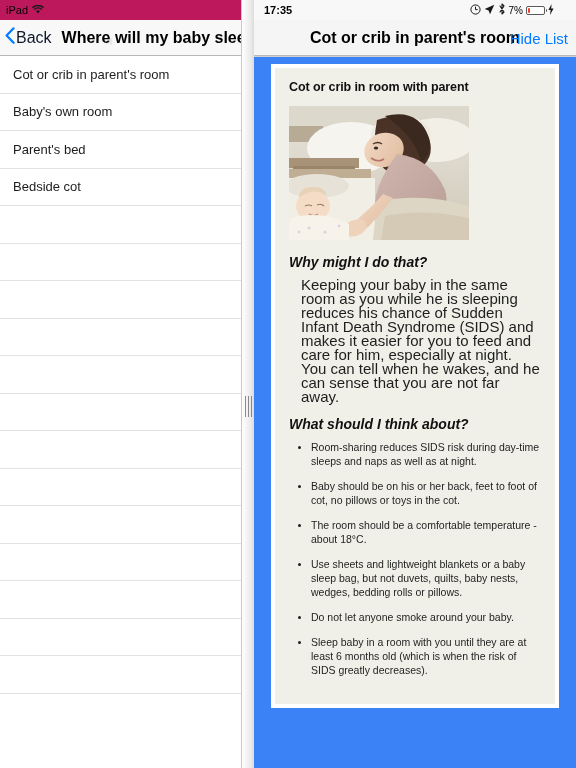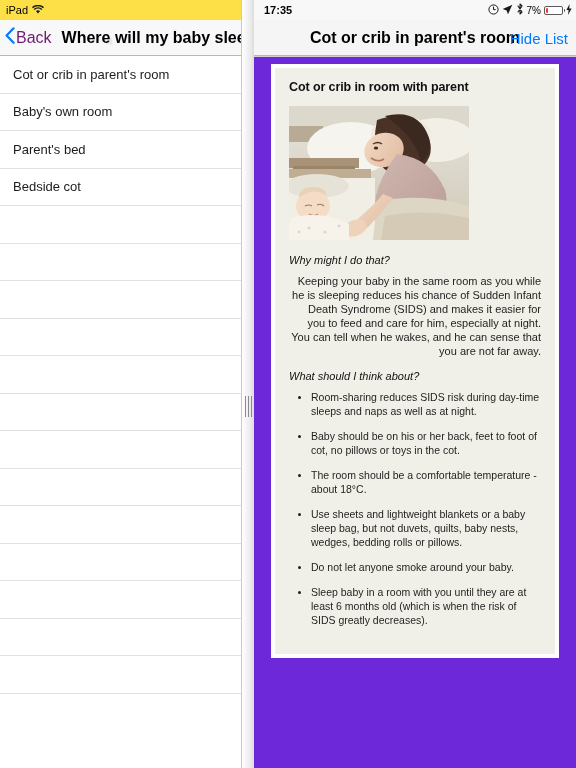--- a/index.html
+++ b/index.html
@@ -16,37 +16,37 @@
     position: relative;
     width: 241px; height: 768px;
     background: #ffffff;
     overflow: hidden;
   }
   .statusbar {
     height: 20px;
     display: flex; align-items: center;
     padding: 0 6px;
     font-size: 11px; color: #000;
-    background: #fde047;
+    background: #be185d;
   }
   .statusbar .sb-left { display: flex; align-items: center; gap: 4px; }
   .wifi-icon { display: inline-block; width: 12px; height: 10px; position: relative; }
   .wifi-icon svg { display: block; }
 
   .navbar {
     position: relative;
     height: 36px;
     background: rgba(248,248,248,0.93);
     border-bottom: 1px solid #b8b8b8;
     display: flex; align-items: center;
     z-index: 5;
   }
   .back-btn {
     display: flex; align-items: center;
-    color: #701a75; font-size: 16px;
+    color: #0f172a; font-size: 16px;
     padding-left: 5px; cursor: pointer;
     white-space: nowrap;
   }
   .chev-left { display: inline-block; margin-right: 1px; }
   .nav-title {
     font-size: 16px; font-weight: bold; color: #000;
     margin-left: 10px; white-space: nowrap;
   }
 
   
@@ -97,21 +97,21 @@
   .right-pane {
     position: relative;
     flex: 1;
     height: 768px;
     background: #d2d3ce;
     overflow: hidden;
   }
   .r-statusbar {
     height: 20px;
     display: flex; align-items: center; justify-content: space-between;
-    padding: 0 4px 0 10px;
+    padding: 0 22px 0 10px;
     font-size: 11px; color: #000;
     background: #f8f8f8;
   }
   .r-statusbar .time { font-weight: bold; font-size: 11px; }
   .sb-right { display: flex; align-items: center; gap: 3px; }
   .batt-pct { font-size: 10px; }
   .batt {
     width: 19px; height: 9px;
     border: 1px solid #5a5a5a; border-radius: 2px;
     position: relative; display: inline-block;
@@ -133,21 +133,21 @@
   }
   .r-nav-title { font-size: 16px; font-weight: bold; color: #000; }
   .hide-list {
     position: absolute; right: 8px; top: 50%; transform: translateY(-50%);
     color: #007aff; font-size: 15px; cursor: pointer; white-space: nowrap;
   }
 
   .content-scroll {
     position: absolute;
     top: 57px; left: 0; right: 0; bottom: 0;
-    background: #6d28d9;
+    background: #3b82f6;
     padding: 7px 17px 0 17px;
     overflow: hidden;
   }
   .card {
     background: #f0f0e8;
     border: 4px solid #ffffff;
     padding: 12px 14px 16px 14px;
   }
   .card h1 {
     font-size: 12.5px; font-weight: bold; color: #111;
@@ -155,27 +155,26 @@
   }
   .photo {
     width: 180px; height: 134px;
     margin-bottom: 14px;
     position: relative; overflow: hidden;
     background: #cfc7b8;
   }
   .photo svg { display:block; width: 180px; height: 134px; }
 
   .card h2 {
-    font-size: 11px; font-weight: normal; font-style: italic;
+    font-size: 14px; font-weight: bold; font-style: italic;
     color: #111; margin: 12px 0 8px 0;
   }
   .card p {
-    font-size: 11px; line-height: 14px; color: #1e1e1e;
-    margin: 0 0 11px 0;
-    text-align: right;
+    font-size: 15px; line-height: 14px; color: #1e1e1e;
+    margin: 0 0 11px 12px;
   }
   .card ul { margin: 8px 0 10px 0; padding-left: 22px; }
   .card li {
     font-size: 10.5px; line-height: 14px; color: #1e1e1e;
     margin-bottom: 11px;
   }
   .card li::marker { font-size: 10px; }
   .spacer-h2 { margin-top: 2px; }
 </style>
 </head>

